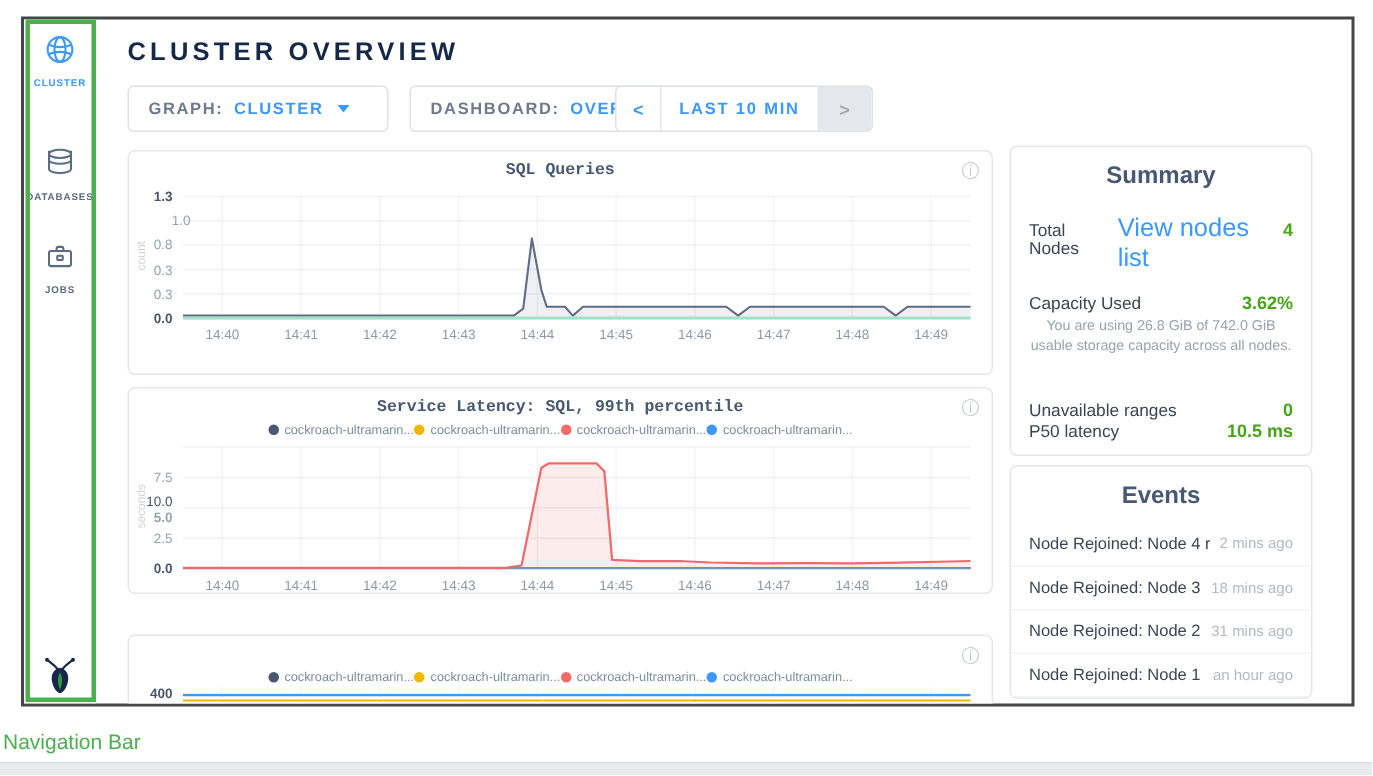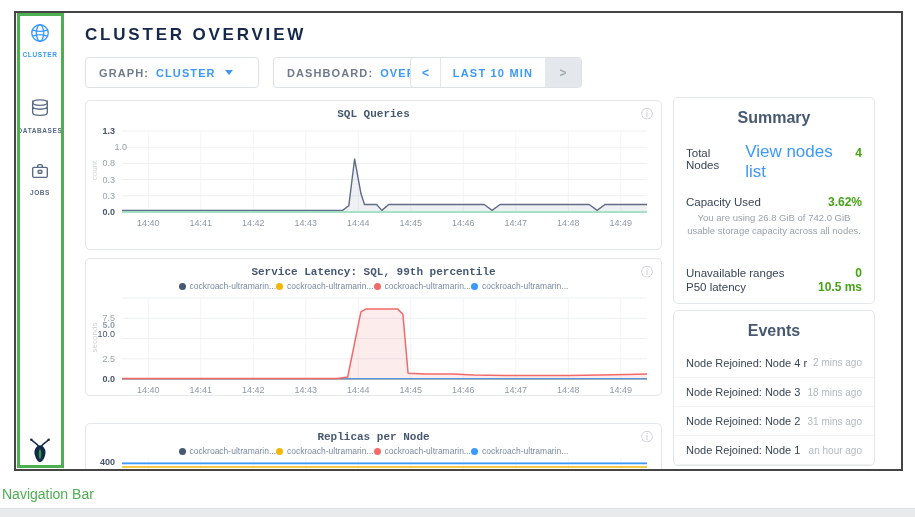--- a/index.html
+++ b/index.html
@@ -224,38 +224,37 @@
           <line x1="36" y1="39" x2="561" y2="39" stroke="#eef0f4" stroke-width="1"></line>
           <line x1="36" y1="120" x2="561" y2="120" stroke="#ccd3db" stroke-width="1.5"></line>
           <polyline points="36.0,119.6 561.0,119.6" fill="none" stroke="#475872" stroke-width="1.2" stroke-linejoin="round"></polyline>
           <polyline points="36.0,119.6 561.0,119.6" fill="none" stroke="#f2b705" stroke-width="1.2" stroke-linejoin="round"></polyline>
           <polyline points="36.0,119.6 561.0,119.6" fill="none" stroke="#3b99fc" stroke-width="1.2" stroke-linejoin="round"></polyline>
           <path d="M36,120 L36.0,119.5 L251.3,119.5 L261.7,118.0 L274.9,52.8 L280.1,49.9 L311.6,49.9 L316.9,55.2 L322.1,114.3 L340.5,115.1 L366.7,115.0 L387.8,116.0 L419.2,116.6 L450.7,116.4 L482.3,116.6 L513.8,116.1 L540.0,115.5 L561.0,115.0 L561,120 Z" fill="rgba(242,105,105,0.13)" stroke="none"></path>
           <polyline points="36.0,119.5 251.3,119.5 261.7,118.0 274.9,52.8 280.1,49.9 311.6,49.9 316.9,55.2 322.1,114.3 340.5,115.1 366.7,115.0 387.8,116.0 419.2,116.6 450.7,116.4 482.3,116.6 513.8,116.1 540.0,115.5 561.0,115.0" fill="none" stroke="#f26969" stroke-width="1.5" stroke-linejoin="round"></polyline>
         </svg>
         <div class="ytick" style="left: 0px; width: 29px; top: 120px; color: rgb(74, 85, 104); font-weight: bold;">0.0</div>
         <div class="ytick" style="left: 0px; width: 29px; top: 99.75px; color: rgb(152, 162, 174); font-weight: normal;">2.5</div>
-        <div class="ytick" style="left: 0px; width: 29px; top: 66px; color: rgb(152, 162, 174); font-weight: bold;">5.0</div>
+        <div class="ytick" style="left: 0px; width: 29px; top: 86px; color: rgb(152, 162, 174); font-weight: bold;">5.0</div>
         <div class="ytick" style="left: 0px; width: 29px; top: 59.25px; color: rgb(152, 162, 174); font-weight: normal;">7.5</div>
         <div class="ytick" style="left: 0px; width: 29px; top: 39px; color: rgb(74, 85, 104); font-weight: normal; margin-top: 36px;">10.0</div>
         <div class="xtick" style="left: 62.25px; top: 126px;">14:40</div>
         <div class="xtick" style="left: 114.75px; top: 126px;">14:41</div>
         <div class="xtick" style="left: 167.25px; top: 126px;">14:42</div>
         <div class="xtick" style="left: 219.75px; top: 126px;">14:43</div>
         <div class="xtick" style="left: 272.25px; top: 126px;">14:44</div>
         <div class="xtick" style="left: 324.75px; top: 126px;">14:45</div>
         <div class="xtick" style="left: 377.25px; top: 126px;">14:46</div>
         <div class="xtick" style="left: 429.75px; top: 126px;">14:47</div>
         <div class="xtick" style="left: 482.25px; top: 126px;">14:48</div>
         <div class="xtick" style="left: 534.75px; top: 126px;">14:49</div>
         <div class="ylab" style="left: -22px; top: 73.5px;">seconds</div>
       </div>
 
     <div class="card chart-card" style="top:410px;height:120px">
-      <div class="chart-title">Replicas per Node</div>
       <div class="info-icon">ⓘ</div>
       <div class="legend">
           <span class="legend-item">
             <span class="dot" style="background: rgb(71, 88, 114);"></span>
             <span class="txt">cockroach-ultramarin...</span>
           </span>
           <span class="legend-item">
             <span class="dot" style="background: rgb(242, 183, 5);"></span>
             <span class="txt">cockroach-ultramarin...</span>
           </span>

